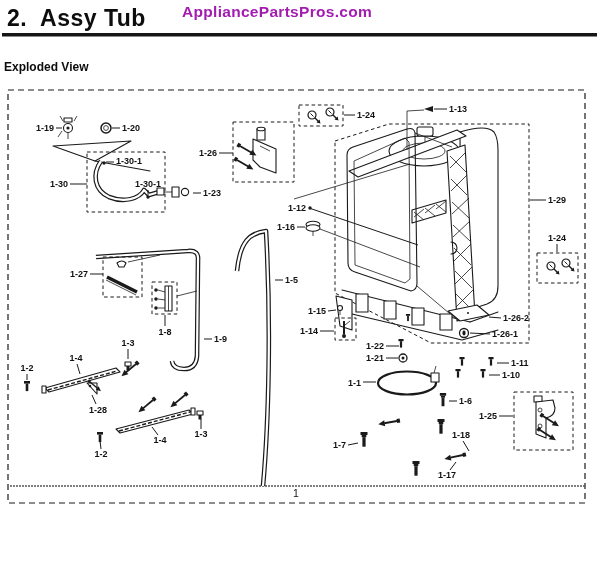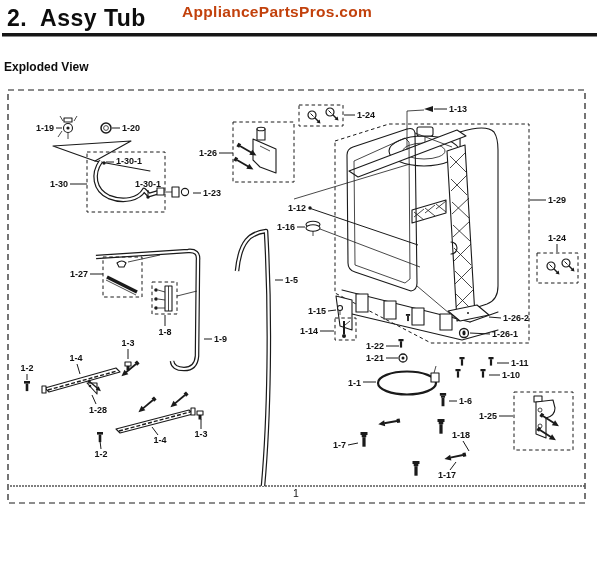--- a/index.html
+++ b/index.html
@@ -1,18 +1,18 @@
 <!DOCTYPE html>
 <html><head>
 <meta charset="utf-8">
 <style>
   html,body{margin:0;padding:0;background:#fff;}
   body{width:600px;height:563px;position:relative;font-family:"Liberation Sans",sans-serif;overflow:hidden;}
   .page-title{position:absolute;left:4px;top:2px;margin:3px;font-size:23px;font-weight:bold;color:#0d0d0d;letter-spacing:.5px;white-space:pre;}
-  .watermark{position:absolute;left:182px;top:3px;font-size:15.5px;font-weight:bold;color:#c2410c;letter-spacing:.3px;}
+  .watermark{position:absolute;left:182px;top:3px;font-size:15.5px;font-weight:bold;color:#a21caf;letter-spacing:.3px;}
   .title-rule{position:absolute;left:2px;top:33px;width:595px;height:3px;background:#161616;border-bottom:1px solid #8a8a8a;}
   .section-heading{position:absolute;left:4px;top:60px;font-size:12px;font-weight:bold;color:#0d0d0d;text-align:right;}
   svg{position:absolute;left:0;top:0;}
   .plabel{font-family:"Liberation Sans",sans-serif;font-size:9px;font-weight:bold;fill:#111;}
   .figlabel{font-family:"Liberation Sans",sans-serif;font-size:10.5px;fill:#111;}
   .leader{stroke:#1a1a1a;stroke-width:1;}
   .ln{stroke:#1a1a1a;stroke-width:1.1;fill:none;stroke-linejoin:round;stroke-linecap:round;}
   .thin{stroke:#1a1a1a;stroke-width:.8;fill:none;}
   .fw{fill:#fff;stroke:#1a1a1a;stroke-width:1.1;stroke-linejoin:round;}
   .blk{fill:#1a1a1a;stroke:none;}

